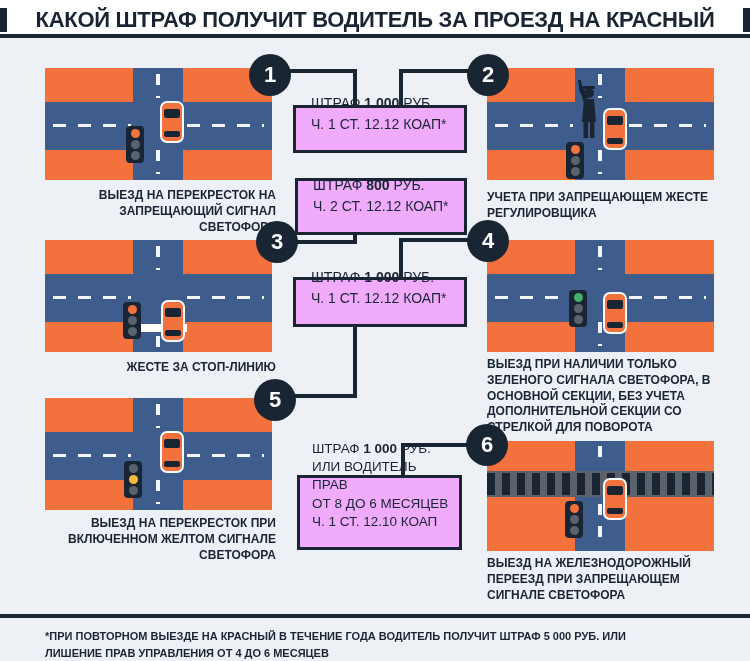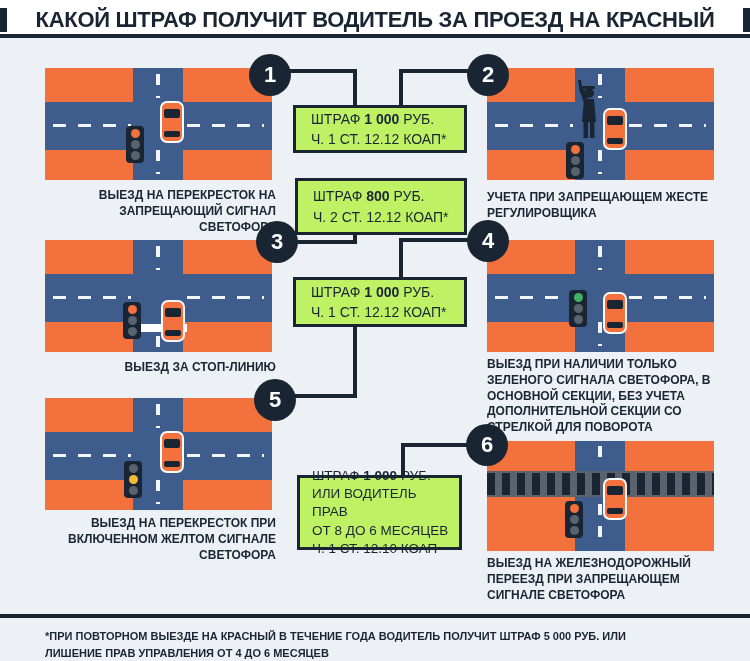--- a/index.html
+++ b/index.html
@@ -36,22 +36,22 @@
   .tl .lit-red{background:#F2713D;} .tl .lit-yellow{background:#F2B93B;} .tl .lit-green{background:#43B06A;}
   .stop-line{position:absolute;left:96px;top:84px;width:46px;height:8px;background:#ffffff;}
   .rail{position:absolute;left:0;right:0;top:30px;height:26px;background:#5B626C;}
   .rail-ties{position:absolute;left:0;right:0;top:2px;bottom:2px;
     background:repeating-linear-gradient(90deg,#1A2533 0 8px,transparent 8px 15px);}
   
   .badge{position:absolute;width:42px;height:42px;border-radius:50%;background:#1A2533;
     color:#fff;font-size:22px;font-weight:bold;display:flex;align-items:center;
     justify-content:center;z-index:3;}
   .conn{position:absolute;background:#1A2533;z-index:2;}
-  .fine-box{position:absolute;background:#bef264;border:3px solid #1A2533;box-sizing:border-box;
-    display:flex;flex-direction:column;justify-content:center;padding:4px 8px 4px 15px;
+  .fine-box{position:absolute;background:#f0abfc;border:3px solid #1A2533;box-sizing:border-box;
+    display:flex;flex-direction:column;justify-content:flex-end;padding:4px 8px 16px 15px;
     font-size:14px;line-height:1.45;color:#1A2533;z-index:2;}
   .fine-box b{font-weight:bold;}
   .caption{position:absolute;font-size:12px;font-weight:bold;line-height:1.32;color:#1A2533;}
   .caption.ra{text-align:right;}
   
   .footer-rule{position:absolute;left:0;top:614px;width:100%;height:4px;background:#1A2533;}
   .footnote{position:absolute;left:45px;top:628px;width:600px;
     font-size:11px;font-weight:bold;line-height:1.5;color:#1A2533;}
 </style>
 </head>
@@ -201,20 +201,20 @@
   </div>
   <div class="fine-box" style="left:297px;top:475px;width:165px;height:75px;line-height:1.35;font-size:13.5px;padding-left:12px;">
     <div><span>ШТРАФ</span> <b>1 000</b> <span>РУБ.</span></div>
     <div>ИЛИ ВОДИТЕЛЬ ПРАВ</div>
     <div>ОТ 8 ДО 6 МЕСЯЦЕВ</div>
     <div>Ч. 1 СТ. 12.10 КОАП</div>
   </div>
 
   <div class="caption ra" style="left:45px;top:188px;width:231px;">ВЫЕЗД НА ПЕРЕКРЕСТОК НА ЗАПРЕЩАЮЩИЙ СИГНАЛ СВЕТОФОРА</div>
   <div class="caption" style="left:487px;top:190px;width:230px;">УЧЕТА ПРИ ЗАПРЕЩАЮЩЕМ ЖЕСТЕ РЕГУЛИРОВЩИКА</div>
-  <div class="caption ra" style="left:45px;top:360px;width:231px;">ВЫЕЗД ЗА СТОП-ЛИНИЮ</div>
+  <div class="caption ra" style="left:45px;top:360px;width:231px;">ЖЕСТЕ ЗА СТОП-ЛИНИЮ</div>
   <div class="caption" style="left:487px;top:357px;width:228px;">ВЫЕЗД ПРИ НАЛИЧИИ ТОЛЬКО ЗЕЛЕНОГО СИГНАЛА СВЕТОФОРА, В ОСНОВНОЙ СЕКЦИИ, БЕЗ УЧЕТА ДОПОЛНИТЕЛЬНОЙ СЕКЦИИ СО СТРЕЛКОЙ ДЛЯ ПОВОРОТА</div>
   <div class="caption ra" style="left:45px;top:516px;width:231px;">ВЫЕЗД НА ПЕРЕКРЕСТОК ПРИ ВКЛЮЧЕННОМ ЖЕЛТОМ СИГНАЛЕ СВЕТОФОРА</div>
   <div class="caption" style="left:487px;top:556px;width:220px;">ВЫЕЗД НА ЖЕЛЕЗНОДОРОЖНЫЙ ПЕРЕЕЗД ПРИ ЗАПРЕЩАЮЩЕМ СИГНАЛЕ СВЕТОФОРА</div>
 
   <div class="footer-rule"></div>
   <div class="footnote">*ПРИ ПОВТОРНОМ ВЫЕЗДЕ НА КРАСНЫЙ В ТЕЧЕНИЕ ГОДА ВОДИТЕЛЬ ПОЛУЧИТ ШТРАФ 5 000 РУБ. ИЛИ ЛИШЕНИЕ ПРАВ УПРАВЛЕНИЯ ОТ 4 ДО 6 МЕСЯЦЕВ</div>
 </div>
 
 </body></html>

